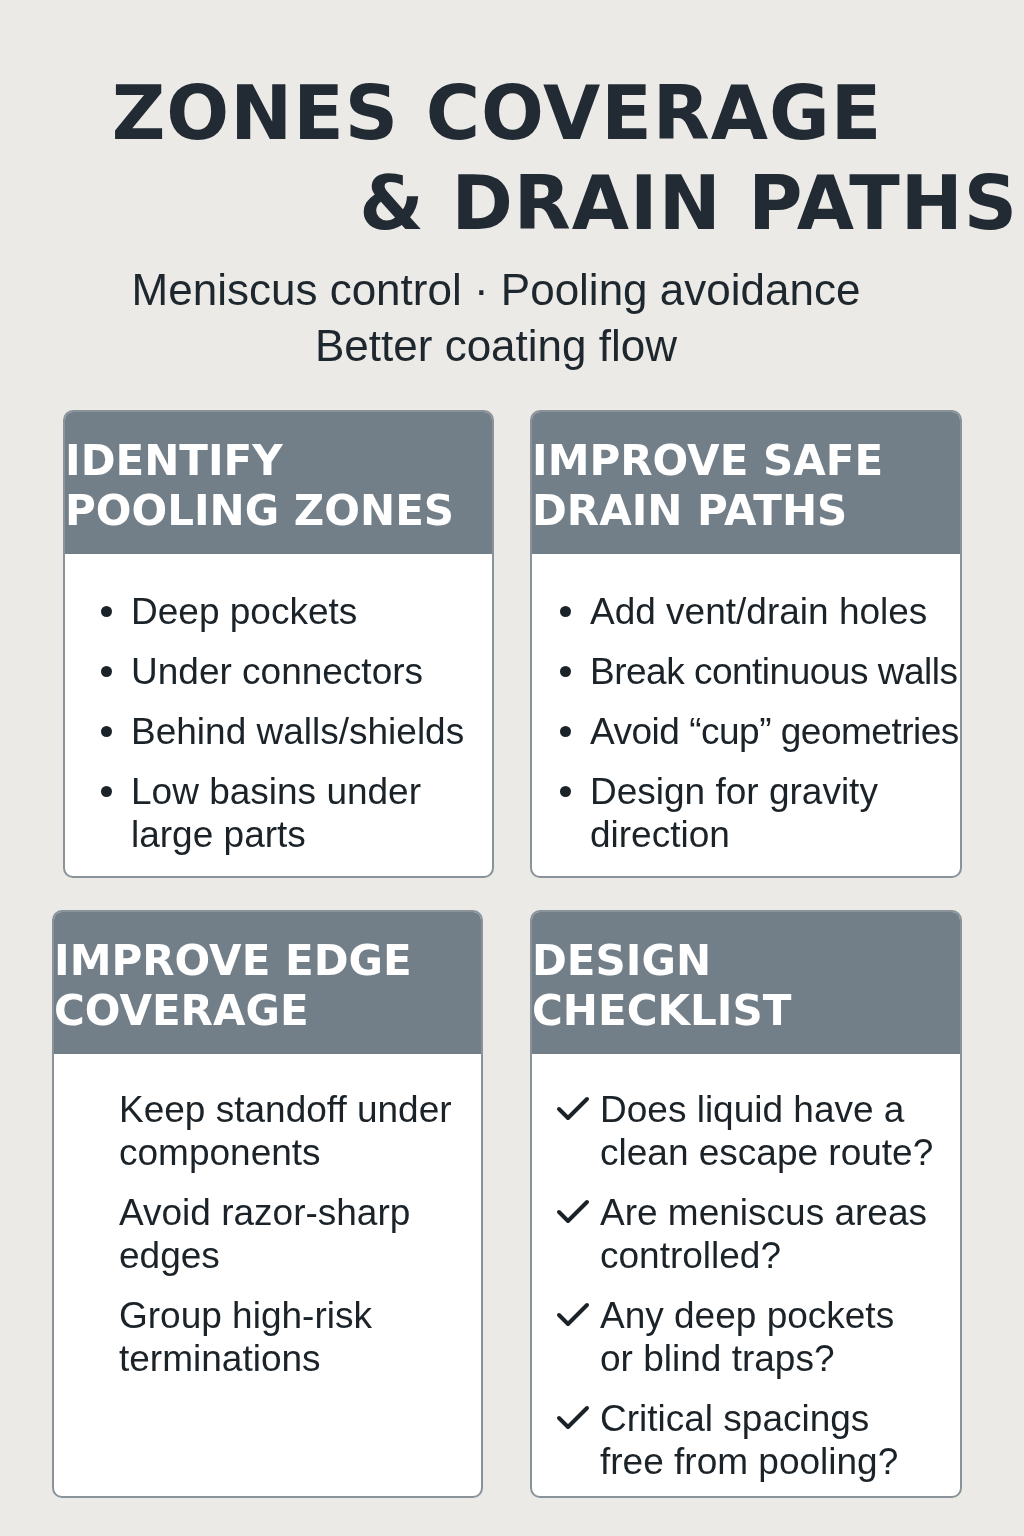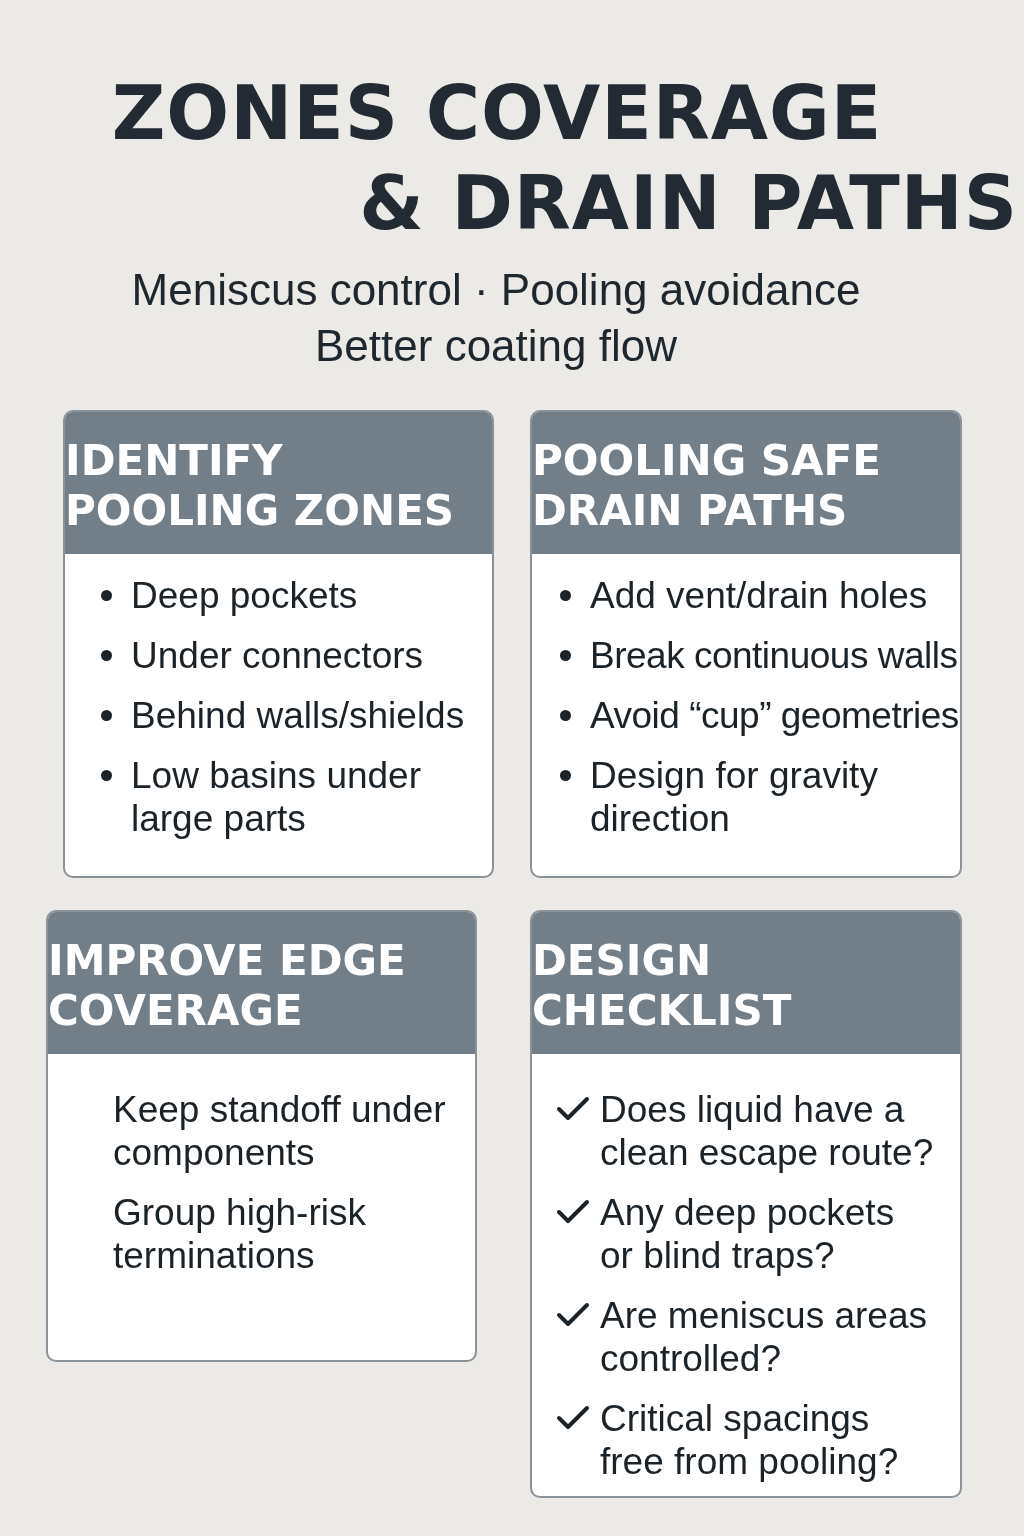--- a/index.html
+++ b/index.html
@@ -61,23 +61,23 @@
     position: absolute; left: -30px; top: 16px;
     width: 11px; height: 11px; border-radius: 50%;
     background: #1b2329;
   }
   .check {
     position: absolute; left: -44px; top: 6px;
     width: 34px; height: 30px;
   }
   #c1 { left: 63px; top: 410px; width: 431px; height: 468px; }
   #c2 { left: 530px; top: 410px; width: 432px; height: 468px; }
-  #c3 { left: 46px; top: 910px; width: 431px; height: 452px; }
+  #c3 { left: 52px; top: 910px; width: 431px; height: 588px; }
   #c4 { left: 530px; top: 910px; width: 432px; height: 588px; }
-  #c1 ul, #c2 ul { padding: 20px 0 0 66px; }
+  #c1 ul, #c2 ul { padding: 36px 0 0 66px; }
   #c1 li, #c2 li { margin-bottom: 17px; }
   #c3 ul { padding: 34px 4px 0 65px; }
   #c3 li { margin-bottom: 17px; }
   #c4 ul { padding: 34px 12px 0 68px; }
   #c4 li { margin-bottom: 17px; }
 </style>
 </head>
 <body>
 
 <div class="title">
@@ -97,62 +97,63 @@
   <ul>
     <li><span class="bullet"></span><span>Deep pockets</span></li>
     <li><span class="bullet"></span><span>Under connectors</span></li>
     <li><span class="bullet"></span><span>Behind walls/shields</span></li>
     <li style="width:310px"><span class="bullet"></span><span>Low basins under large parts</span></li>
   </ul>
 </div>
 
 <div class="card" id="c2">
   <div class="card-head">
-    <span>POOLING SAFE</span>
+    <span>IMPROVE SAFE</span>
     <span>DRAIN PATHS</span>
   </div>
   <ul style="padding-left:58px">
     <li style="white-space:nowrap"><span class="bullet"></span><span>Add vent/drain holes</span></li>
     <li style="white-space:nowrap;letter-spacing:-0.5px"><span class="bullet"></span><span>Break continuous walls</span></li>
     <li style="white-space:nowrap;letter-spacing:-0.5px"><span class="bullet"></span><span>Avoid “cup” geometries</span></li>
     <li style="width:320px"><span class="bullet"></span><span>Design for gravity direction</span></li>
   </ul>
 </div>
 
 <div class="card" id="c3">
   <div class="card-head">
     <span>IMPROVE EDGE</span>
     <span>COVERAGE</span>
   </div>
   <ul>
     <li style="width:350px"><span>Keep standoff under components</span></li>
+    <li style="width:320px"><span>Avoid razor-sharp edges</span></li>
     <li style="width:300px"><span>Group high-risk terminations</span></li>
   </ul>
 </div>
 
 <div class="card" id="c4">
   <div class="card-head">
     <span>DESIGN</span>
     <span>CHECKLIST</span>
   </div>
   <ul>
     <li style="width:345px">
       <svg class="check" viewBox="0 0 34 30">
           <path d="M3 15 L12 24 L31 5" fill="none" stroke="#1b2329" stroke-width="4" stroke-linecap="round" stroke-linejoin="round"></path>
         </svg>
       <span>Does liquid have a clean escape route?</span></li>
+    <li style="width:340px">
+      <svg class="check" viewBox="0 0 34 30">
+          <path d="M3 15 L12 24 L31 5" fill="none" stroke="#1b2329" stroke-width="4" stroke-linecap="round" stroke-linejoin="round"></path>
+        </svg>
+      <span>Are meniscus areas controlled?</span></li>
     <li style="width:310px">
       <svg class="check" viewBox="0 0 34 30">
           <path d="M3 15 L12 24 L31 5" fill="none" stroke="#1b2329" stroke-width="4" stroke-linecap="round" stroke-linejoin="round"></path>
         </svg>
       <span>Any deep pockets or blind traps?</span></li>
-    <li style="width:340px">
-      <svg class="check" viewBox="0 0 34 30">
-          <path d="M3 15 L12 24 L31 5" fill="none" stroke="#1b2329" stroke-width="4" stroke-linecap="round" stroke-linejoin="round"></path>
-        </svg>
-      <span>Are meniscus areas controlled?</span></li>
     <li style="width:320px">
       <svg class="check" viewBox="0 0 34 30">
           <path d="M3 15 L12 24 L31 5" fill="none" stroke="#1b2329" stroke-width="4" stroke-linecap="round" stroke-linejoin="round"></path>
         </svg>
       <span>Critical spacings free from pooling?</span></li>
   </ul>
 </div>
 
 </body></html>

